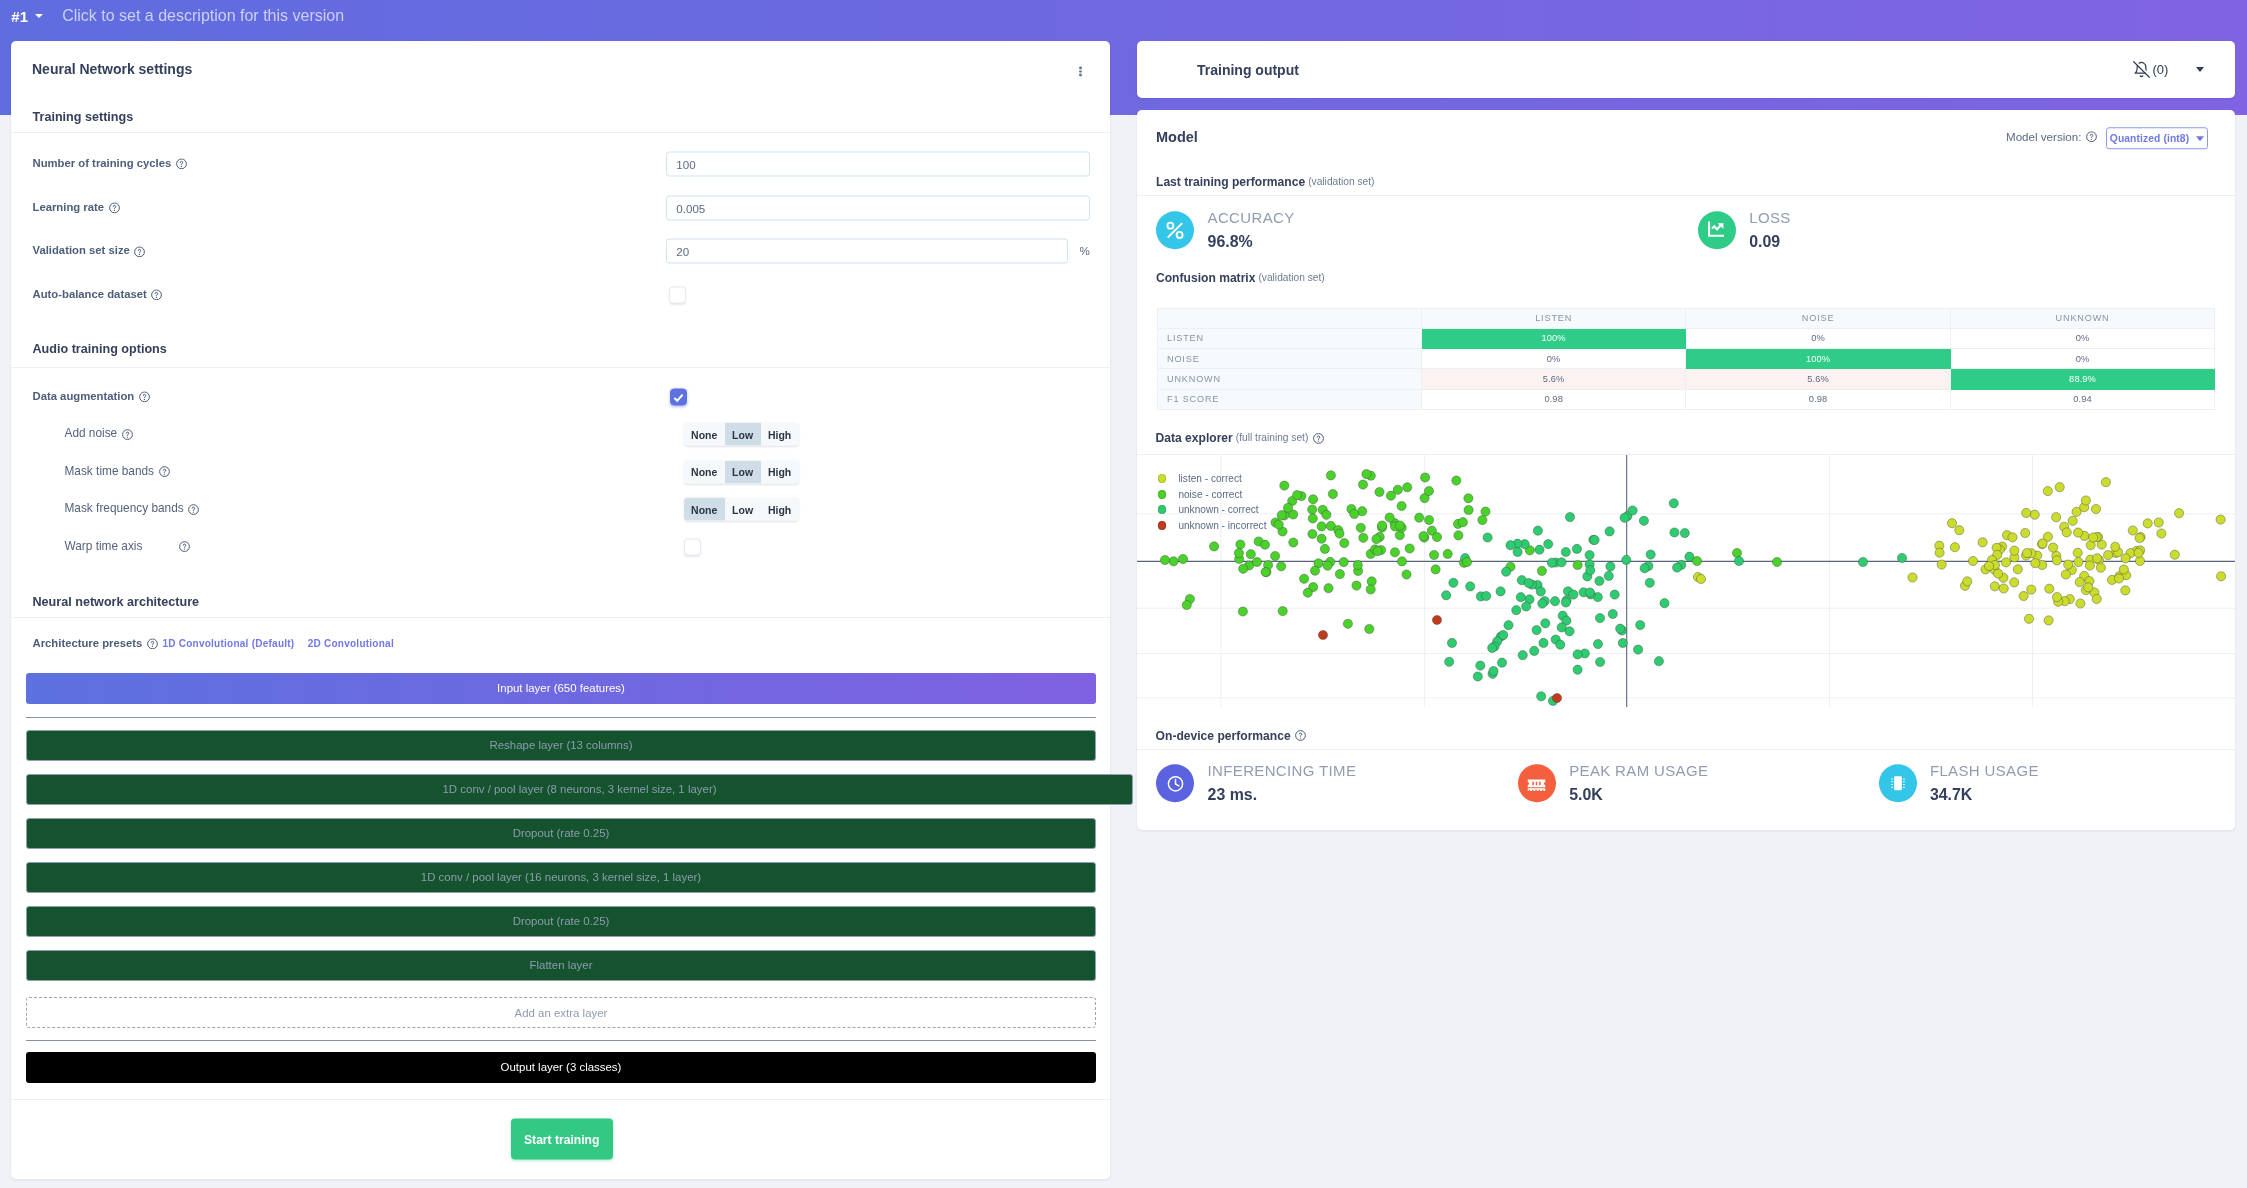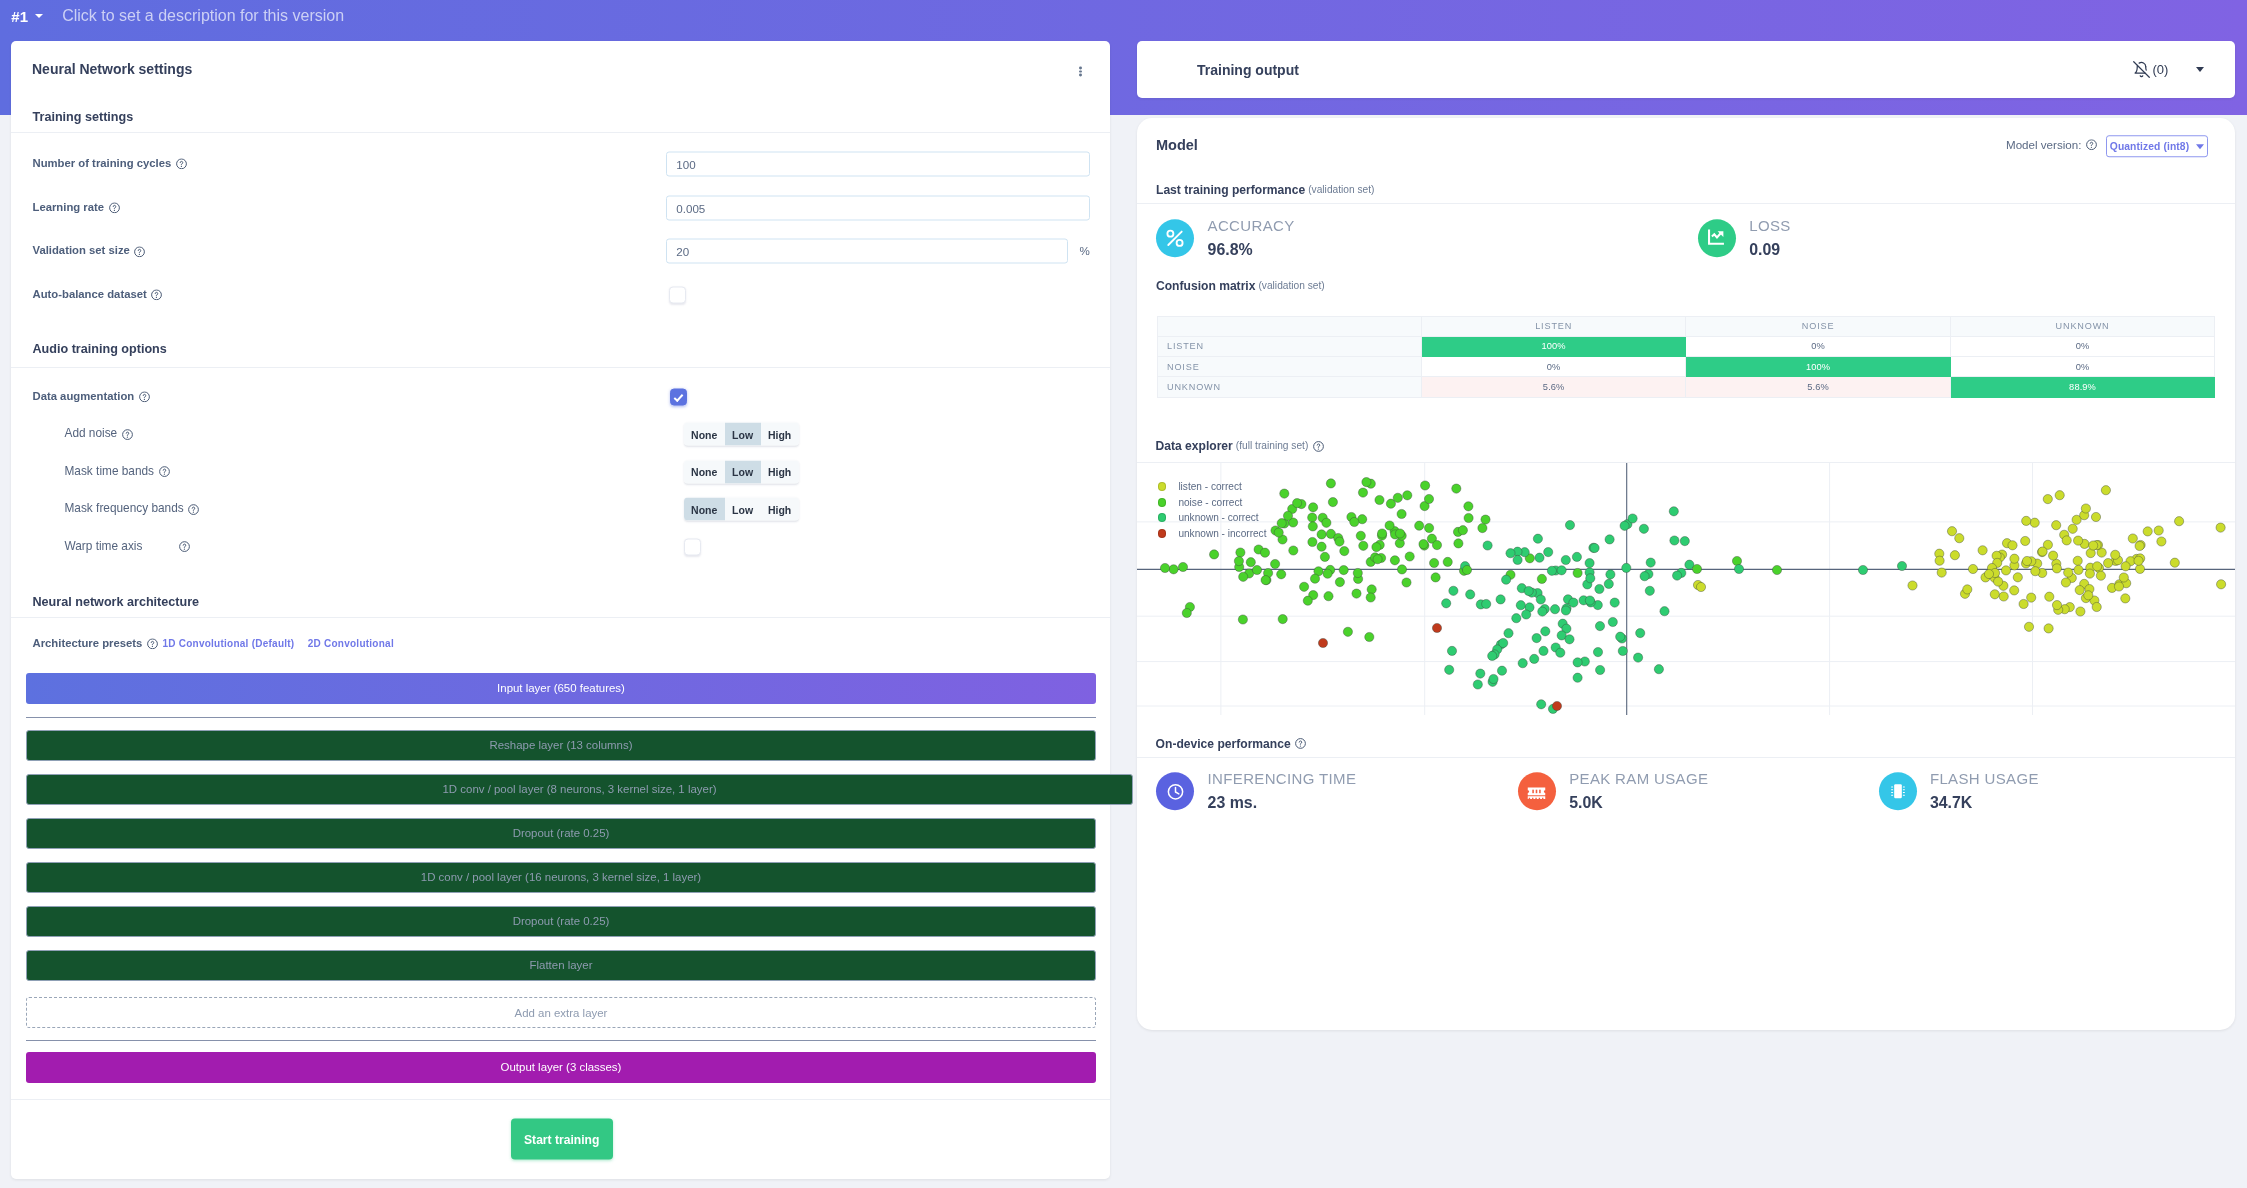--- a/index.html
+++ b/index.html
@@ -21,21 +21,21 @@
   .ver-num { color:#ffffff; font-size:15px; font-weight:bold; line-height:1;}
   .caret-dn { width:0;height:0;border-left:4.85px solid transparent;border-right:4.85px solid transparent;border-top:4.8px solid #ffffff; margin-left:6.7px; }
   .ver-desc { color:#ccd0f5; font-size:16px; margin-left:19.5px; line-height:1;}
 
   
   .card { position:absolute; background:#fff; border-radius:5px; box-shadow:0 1px 3px rgba(0,0,0,0.08); }
 
   
   #left-card { left:11px; top:41px; width:1099px; height:1138px; }
   #right-head-card { left:1137px; top:41px; width:1098px; height:57px;padding-left:41px; }
-  #right-card { left:1137px; top:118px; width:1098px; height:912px;border-radius:15px; }
+  #right-card { left:1137px; top:110px; width:1098px; height:720px; }
 
   .card-head { display:flex; align-items:center; justify-content:space-between; height:56px; padding:0 21px 0 21px; }
   #right-head-card .card-head { height:57px; }
   #right-head-card .card-head { padding-right:31.5px; padding-left:19px; }
   .card-title { font-size:14px; font-weight:bold; color:#35405c; }
   .dots-v { display:flex; flex-direction:column; gap:1px; align-items:center; cursor:pointer; padding:0; margin-right:7px; transform:translateY(2.5px); }
   .dots-v i { width:2.9px;height:2.9px;border-radius:50%;background:#66768e; display:block;}
 
   .sec-title { font-size:12.6px; font-weight:bold; color:#35405c; }
 
@@ -76,21 +76,21 @@
 
   .preset-link { font-size:10px; font-weight:bold; color:#7078e8; cursor:pointer; letter-spacing:0.25px;}
 
   .layer {
     height:30px; display:flex; align-items:center; justify-content:center;
     font-size:11.45px; border-radius:3px;
   }
   .layer.input { background:linear-gradient(90deg,#5d71df 0%, #7f61e1 100%); color:#fff; }
   .layer.mid { background:#14532d; border:1px solid #8fa0b5; color:#8e9bb0; }
   .layer.add { background:#fff; border:1px dashed #9aa6b8; color:#8e9bb0; }
-  .layer.out { background:#a21caf; color:#fff; }
+  .layer.out { background:#000000; color:#fff; }
 
   .btn-green { background:#33c884; color:#fff; font-size:12.1px; font-weight:bold; border:none;
                border-radius:4px; height:41px; width:102px; cursor:pointer; font-family:"Liberation Sans",sans-serif;
                box-shadow:0 1px 3px rgba(51,200,132,0.35); }
 
   
   .bell-wrap { display:inline-flex; color:#2f3a52; margin-right:2px; margin-left:4px; }
   .bell-count { font-size:13px; color:#2f3a52; }
   .hdr-caret { width:0;height:0;border-left:4.3px solid transparent;border-right:4.3px solid transparent;
                border-top:5.2px solid #2f3a52; margin-left:27.2px; }
@@ -400,20 +400,26 @@
         <td class="rh">NOISE</td>
         <td class="n">0%</td>
         <td class="g">100%</td>
         <td class="n">0%</td>
       </tr>
       <tr>
         <td class="rh">UNKNOWN</td>
         <td class="p">5.6%</td>
         <td class="p">5.6%</td>
         <td class="g">88.9%</td>
+      </tr>
+      <tr>
+        <td class="rh">F1 SCORE</td>
+        <td class="n">0.98</td>
+        <td class="n">0.98</td>
+        <td class="n">0.94</td>
       </tr>
     </tbody>
   </table>
 
   <div class="sub-head abs" style="left:18.5px;top:328.2px;">
     <span>Data explorer</span> 
       <em>(full training set)</em>
       <span class="qm">
         <svg width="11" height="11" viewBox="0 0 16 16" fill="none" stroke="currentColor" stroke-width="1.45">
           <circle cx="8" cy="8" r="7.1"></circle>

